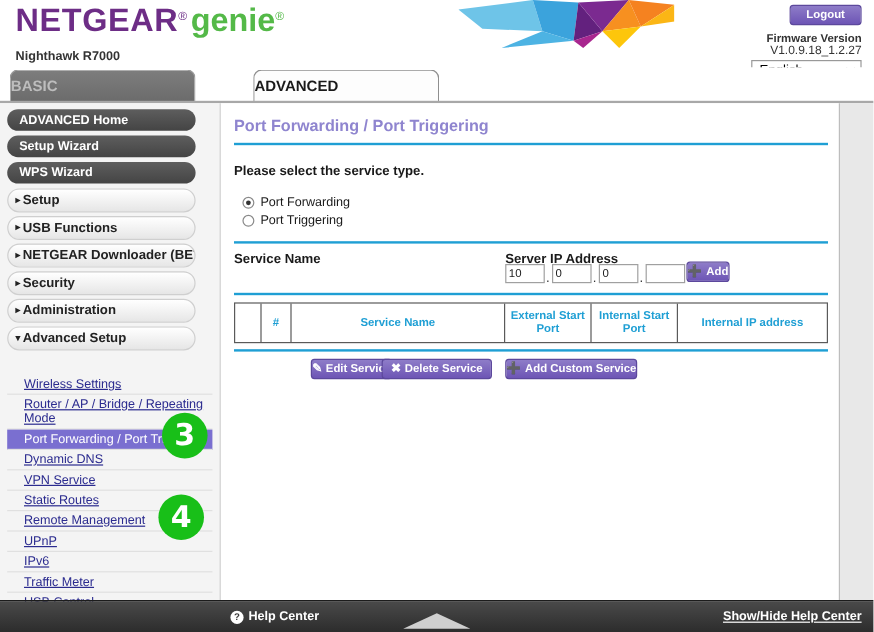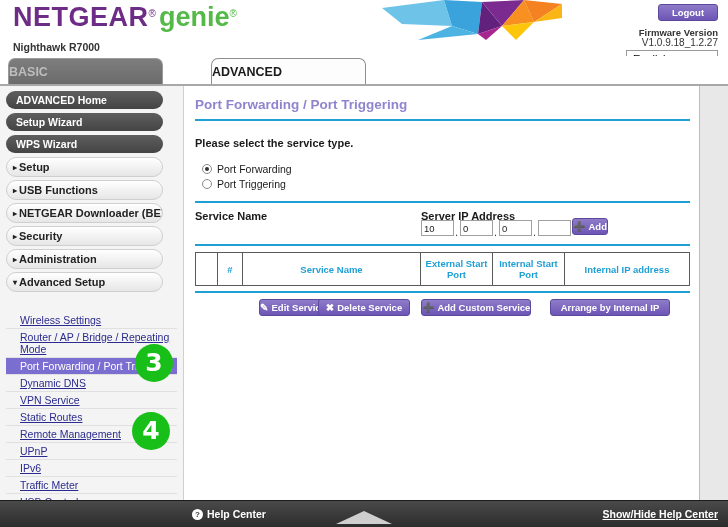--- a/index.html
+++ b/index.html
@@ -587,21 +587,20 @@
 
       <div class="act-btn act-edit">
         <span class="act-ico">✎</span><span>Edit Service</span>
       </div>
       <div class="act-btn act-delete">
         <span class="act-ico">✖</span><span>Delete Service</span>
       </div>
       <div class="act-btn act-add">
         <span class="act-ico">➕</span><span>Add Custom Service</span>
       </div>
-      <div class="act-btn act-arr">Arrange by Internal IP</div>
     </div>
 
     <div class="footer">
       <div class="help-left">
         <span class="help-q">?</span>
         <span>Help Center</span>
       </div>
       <div class="footer-chev"></div>
       <div class="help-right">Show/Hide Help Center</div>
     </div>

